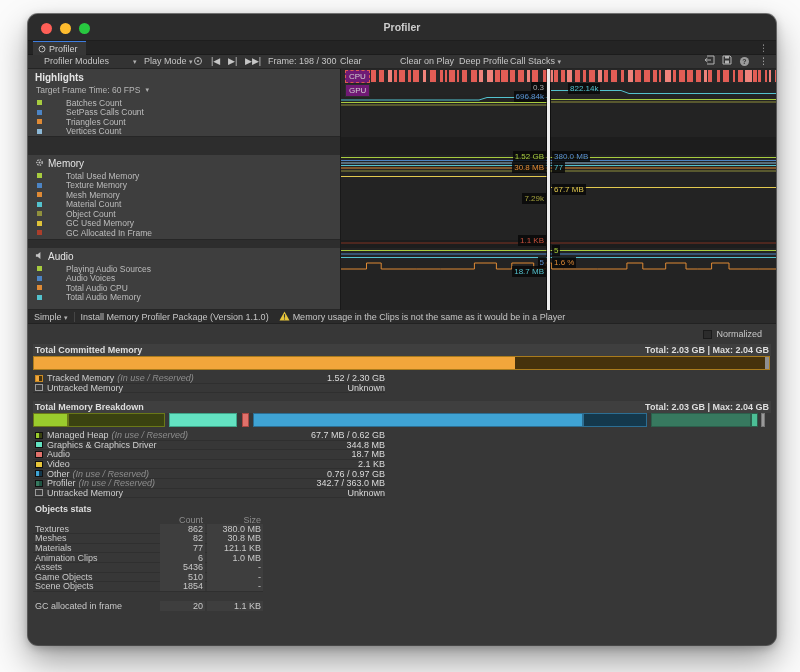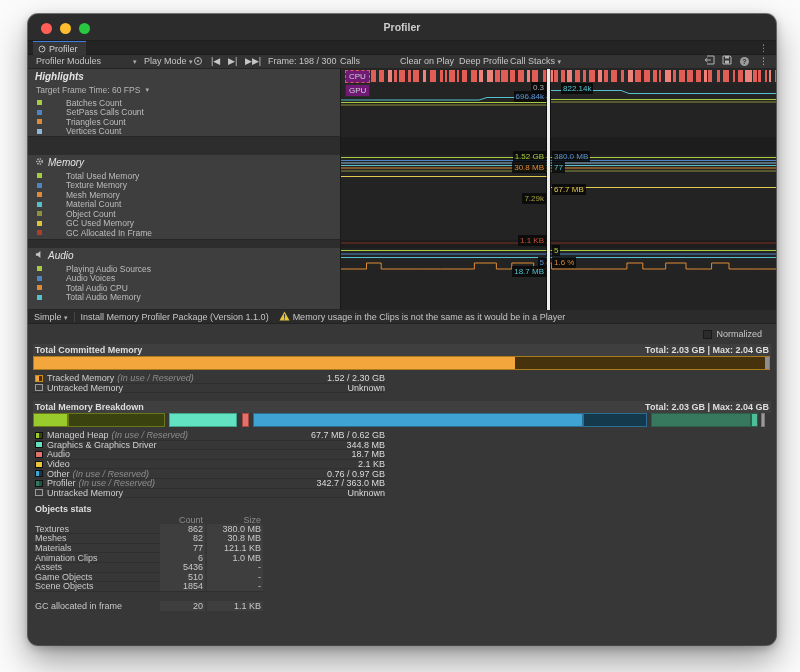--- a/index.html
+++ b/index.html
@@ -30,22 +30,22 @@
   .rec { display:inline-block; width:8px; height:8px; border:1px solid #b9b9b9; border-radius:50%; position:relative; top:1px; }
   .rec::after { content:""; position:absolute; left:2px; top:2px; width:2px; height:2px; border-radius:50%; background:#b9b9b9; }
   .tb-icon { display:inline-block; width:12px; text-align:center; }
   .help-circ { display:inline-block; width:9px; height:9px; border-radius:50%; background:#9b9b9b; color:#333;
     font-size:7px; font-weight:bold; text-align:center; line-height:9px; }
 
   
   .main { position:relative; height:241px; display:flex; }
   .sidebar { position:relative; width:312px; background:#2d2d2d; }
   .module { position:absolute; left:0; width:312px; background:#3e3e3e; border-bottom:1px solid #262626; overflow:hidden; }
-  .module-header { display:flex; align-items:flex-start; gap:4px; height:14px; padding:2px 0 0 7px;
-    font-size:10px; color:#e4e4e4;font-style:italic; }
+  .module-header { display:flex; align-items:flex-end; gap:4px; height:14px; padding:2px 0 0 7px;
+    font-size:10px; color:#e4e4e4; }
   .module-header.bold { font-weight:bold; }
   .module-sub { height:13px; padding-left:8px; font-size:8.5px; color:#b7b7b7; display:flex; align-items:center; gap:5px; }
   .module-items { padding:2px 0 0 9px; }
   .mitem { display:flex; align-items:center; height:9.5px; gap:4px; }
   .mswatch { width:5px; height:5px; flex:0 0 5px; }
   .mlabel { font-size:8.5px; color:#bdbdbd; white-space:nowrap;padding-left:20px; }
 
   .chart { position:relative; width:436px; background:#232323; border-left:1px solid #191919; overflow:hidden; }
   .band { position:absolute; left:0; width:436px; background:#1d1d1d; }
   .cpu-row { position:absolute; left:0; top:0; width:436px; height:14px; background:#272727; }
@@ -114,29 +114,29 @@
         <svg width="8" height="8" viewBox="0 0 8 8">
           <circle cx="4" cy="4" r="3" fill="none" stroke="#b8b8b8" stroke-width="1"></circle>
           <line x1="4" y1="4" x2="5.7" y2="2.4" stroke="#b8b8b8" stroke-width="1"></line>
         </svg>
         <span>Profiler</span>
       </div>
       <span class="tab-kebab">⋮</span>
     </div>
 
     <div class="toolbar">
-      <span class="t" style="left:8px"><span>Profiler Modules</span></span>
+      <span class="t" style="left:16px"><span>Profiler Modules</span></span>
       <span class="t arrow" style="left:105px">▾</span>
       <span class="t" style="left:116px"><span>Play Mode</span> <span class="arrow">▾</span></span>
       <span class="t" style="left:166px"><span class="rec"></span></span>
       <span class="t" style="left:183px">|◀</span>
       <span class="t" style="left:200px">▶|</span>
       <span class="t" style="left:217px">▶▶|</span>
       <span class="t" style="left:240px">Frame: 198 / 300</span>
-      <span class="t" style="left:312px">Calls</span>
+      <span class="t" style="left:312px">Clear</span>
       <span class="t" style="left:372px">Clear on Play</span>
       <span class="t" style="left:431px">Deep Profile</span>
       <span class="t" style="left:482px"><span>Call Stacks</span> <span class="arrow">▾</span></span>
       <span class="t tb-icon" style="left:675px">
         <svg width="11" height="10" viewBox="0 0 11 10">
             <path d="M3,1 H10 V9 H3" fill="none" stroke="#b4b4b4"></path>
             <path d="M7,5 H1 M1,5 L3.5,3 M1,5 L3.5,7" stroke="#b4b4b4" fill="none"></path>
           </svg>
       </span>
       <span class="t tb-icon" style="left:693px">
@@ -325,21 +325,21 @@
           <path d="M0,181.5 H436" stroke="#A7CC3F"></path>
           <path d="M0,185 H436" stroke="#4C84C4"></path>
           <path d="M0,188.5 H436" stroke="#53C2CE"></path>
           <path id="audio-wave" stroke="#DF8A35" d="M0,200H25.5V194H40.2V200H75.9V200H99.6V200H133.4V194H155.4V200H170.8V194H192.7V200H204.2V194H210.7V200H222.6V200H256.6V200H285.9V194H301.8V200H324.7V194H345.0V200H356.8V200H370.6V194H388.0V200H417.2V200H436.0"></path>
         </svg>
         <span class="chip cpu">CPU</span>
         <span class="chip gpu">GPU</span>
         <div class="playhead"></div>
         <div id="chart-labels">
             <div class="clabel" style="color: rgb(169, 169, 169); top: 13px; right: 230px;">0.3</div>
-            <div class="clabel" style="color: rgb(83, 194, 206); top: 14px; left: 220px;">822.14k</div>
+            <div class="clabel" style="color: rgb(83, 194, 206); top: 14px; left: 227px;">822.14k</div>
             <div class="clabel" style="color: rgb(91, 146, 211); top: 22px; right: 230px;">696.84k</div>
             <div class="clabel" style="color: rgb(167, 204, 63); top: 82px; right: 230px;">1.52 GB</div>
             <div class="clabel" style="color: rgb(91, 146, 211); top: 82px; left: 211px;">380.0 MB</div>
             <div class="clabel" style="color: rgb(223, 138, 53); top: 93px; right: 230px;">30.8 MB</div>
             <div class="clabel" style="color: rgb(83, 194, 206); top: 93px; left: 211px;">77</div>
             <div class="clabel" style="color: rgb(166, 163, 62); top: 104px; right: 230px; margin-top: 20px;">7.29k</div>
             <div class="clabel" style="color: rgb(226, 201, 79); top: 115px; left: 211px;">67.7 MB</div>
             <div class="clabel" style="color: rgb(200, 80, 60); top: 166px; right: 230px;">1.1 KB</div>
             <div class="clabel" style="color: rgb(167, 204, 63); top: 176px; left: 211px;">5</div>
             <div class="clabel" style="color: rgb(91, 146, 211); top: 188px; right: 230px;">5</div>

